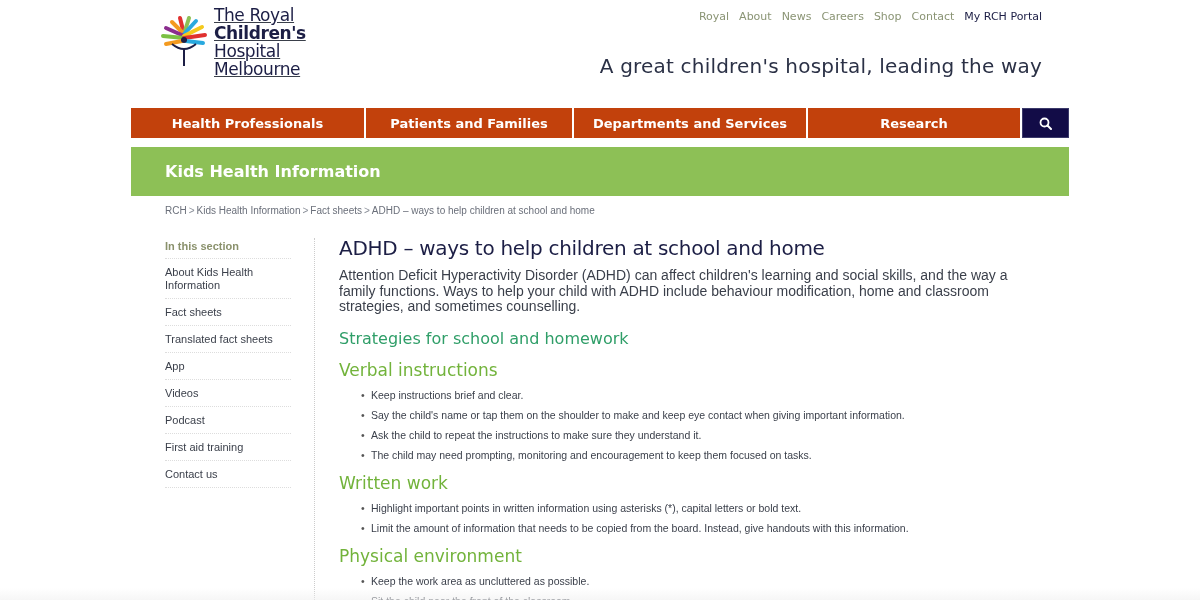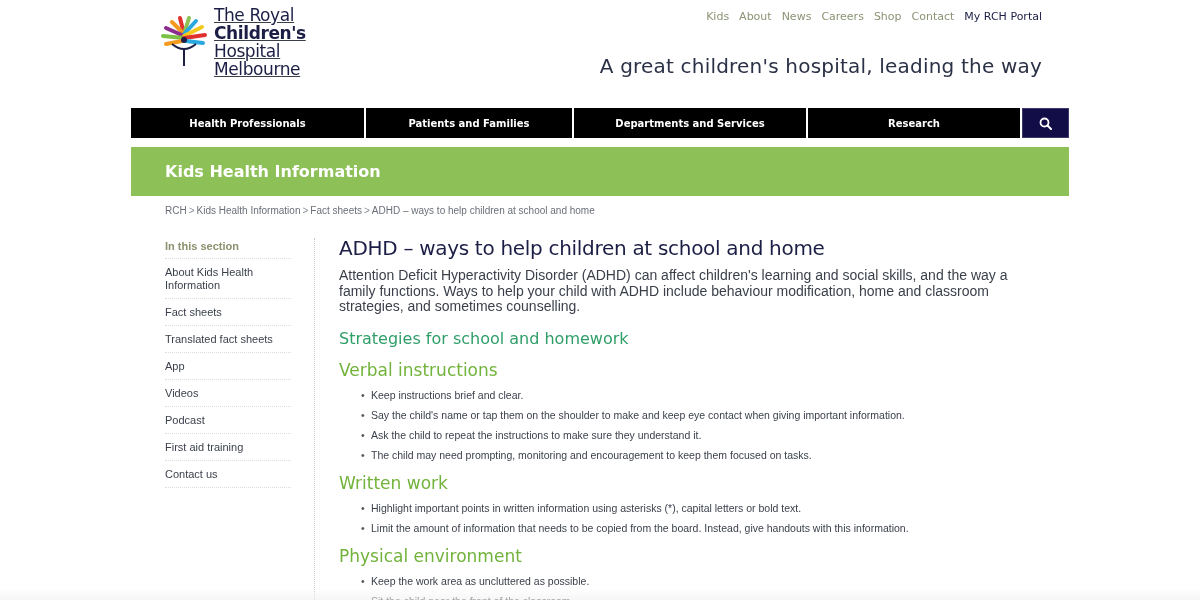--- a/index.html
+++ b/index.html
@@ -12,21 +12,21 @@
   .logo-text { margin-left: 4px; line-height: 18px; color: #1c1e45; font-size: 17px; font-family: "DejaVu Sans", sans-serif; letter-spacing: -0.4px; }
   .logo-text .bold { font-weight: bold; }
 
   .utility-nav { position: absolute; right: 158px; top: 10px; display: flex; gap: 0; font-family: "DejaVu Sans", sans-serif; font-size: 11px; }
   .utility-nav a { color: #8a9474; text-decoration: none; margin-left: 10px; }
   .utility-nav a.portal { color: #1c1e45; font-weight: 500; }
 
   .tagline { position: absolute; right: 158px; top: 54px; font-family: "DejaVu Sans", sans-serif; font-size: 20px; color: #2b3146; letter-spacing: 0.2px; }
 
   .main-nav { position: absolute; left: 131px; top: 108px; width: 938px; height: 30px; display: flex; }
-  .main-nav .nav-item { background: #000000; color: #fff; font-family: "DejaVu Sans", sans-serif; font-size: 10px; font-weight: bold; display: flex; align-items: center; justify-content: center; height: 30px; margin-right: 2px; }
+  .main-nav .nav-item { background: #c2410c; color: #fff; font-family: "DejaVu Sans", sans-serif; font-size: 13px; font-weight: bold; display: flex; align-items: center; justify-content: center; height: 30px; margin-right: 2px; }
   .main-nav .search-btn { background: #120c47; width: 47px; height: 30px; display: flex; align-items: center; justify-content: center; margin-right: 0; border: 1px solid #3b3a6a; }
 
   .section-banner { position: absolute; left: 131px; top: 147px; width: 938px; height: 49px; background: #8dc056; display: flex; align-items: center; padding-left: 34px; }
   .section-banner span { color: #fff; font-family: "DejaVu Sans", sans-serif; font-weight: bold; font-size: 16px; }
 
   .breadcrumb { position: absolute; left: 165px; top: 205px; font-size: 10px; color: #6a6f7a; display: flex; gap: 2px; }
   .breadcrumb .sep { color: #8a8f99; }
 
   .sidebar { position: absolute; left: 165px; top: 238px; width: 126px; }
   .sidebar .heading { color: #8a916c; font-weight: bold; font-size: 11px; padding: 2px 0 6px 0; border-bottom: 1px dotted #ddd; }
@@ -69,21 +69,21 @@
         <line x1="26" y1="34" x2="26" y2="52" stroke="#1c1e45" stroke-width="2"></line>
       </svg>
     </div>
     <div class="logo-text">
       <div><span>The Royal </span><span class="bold">Children's</span></div>
       <div>Hospital Melbourne</div>
     </div>
   </div>
 
   <nav class="utility-nav">
-    <a href="#">Kids</a>
+    <a href="#">Royal</a>
     <a href="#">About</a>
     <a href="#">News</a>
     <a href="#">Careers</a>
     <a href="#">Shop</a>
     <a href="#">Contact</a>
     <a href="#" class="portal">My RCH Portal</a>
   </nav>
 
   <div class="tagline">A great children's hospital, leading the way</div>
 </div>

